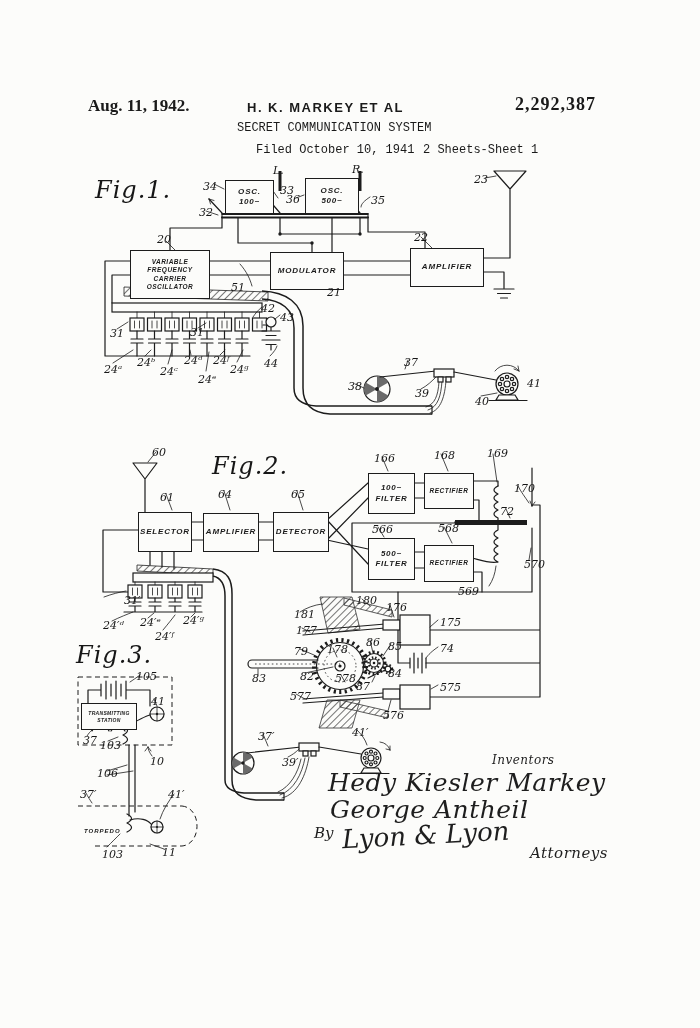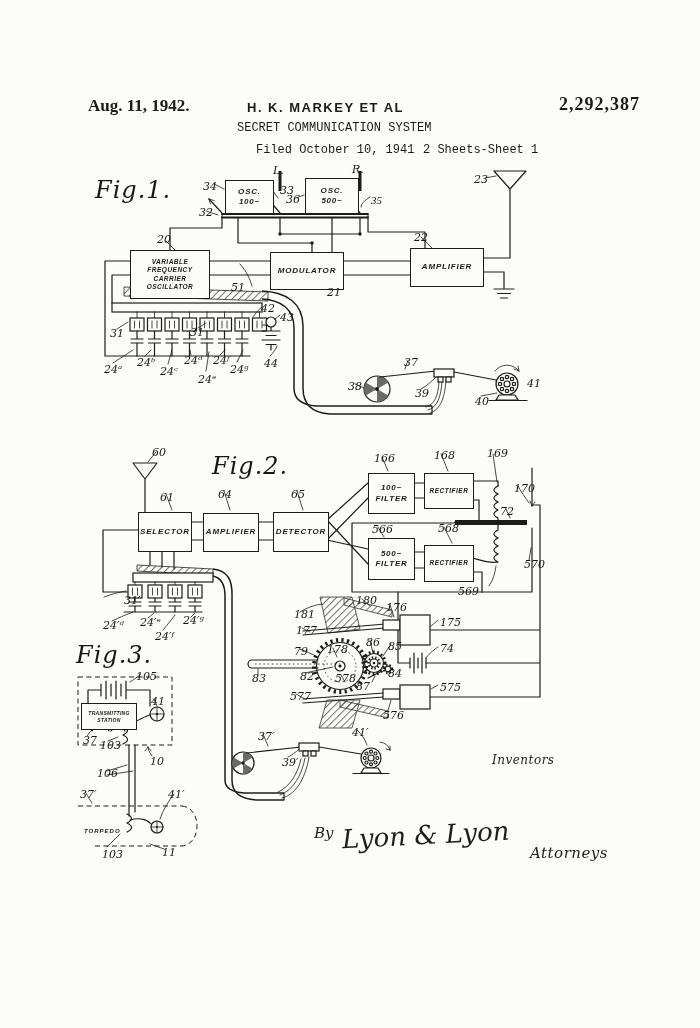--- a/index.html
+++ b/index.html
@@ -15,21 +15,21 @@
   .dot{fill:#1c1c1c;stroke:none}
   .wedge{fill:#6a6a6a;stroke:none}
   .dash{stroke:#1c1c1c;stroke-width:1;fill:none;stroke-dasharray:5,3.5}
   .teeth{fill:none;stroke:#1c1c1c;stroke-width:4;stroke-dasharray:2.2,3.4}
   .teeth2{fill:none;stroke:#1c1c1c;stroke-width:3;stroke-dasharray:1.8,2.4}
   .teeth3{fill:none;stroke:#1c1c1c;stroke-width:2.4;stroke-dasharray:1.4,1.9}
   .dotted{fill:none;stroke:#1c1c1c;stroke-width:0.8;stroke-dasharray:1.6,2.6}
   .hd{position:absolute;white-space:nowrap;}
   .hd-date{left:88px;top:96px;font:bold 17px "Liberation Serif",serif;}
   .hd-inv{left:247px;top:100px;font:bold 13px "Liberation Sans",sans-serif;letter-spacing:1.5px;}
-  .hd-num{left:515px;top:94px;font:bold 18px "Liberation Serif",serif;letter-spacing:1px;margin-left:44px;}
+  .hd-num{left:515px;top:94px;font:bold 18px "Liberation Serif",serif;letter-spacing:1px;}
   .hd-title{left:237px;top:121px;font:12px "Liberation Mono",monospace;letter-spacing:0px;}
   .hd-filed{left:256px;top:143px;font:12px "Liberation Mono",monospace;}
   .hd-sheet{left:423px;top:143px;font:12px "Liberation Mono",monospace;}
   .box{position:absolute;border:1.6px solid #1c1c1c;background:#fcfcfa;display:flex;flex-direction:column;
        align-items:center;justify-content:center;text-align:center;
        font:italic bold 8px "Liberation Sans",sans-serif;letter-spacing:0.8px;line-height:1.3;}
   .box.small{font-size:6.5px;letter-spacing:0.5px;}
   .box.tiny{font-size:5px;letter-spacing:0.3px;border-width:1.2px;}
   .ann{position:absolute;white-space:nowrap;font:italic 11px "DejaVu Serif",serif;color:#161616;}
   .fig-label{font:italic 24px "DejaVu Serif",serif;letter-spacing:1px;}
@@ -315,21 +315,21 @@
       <span>STATION</span>
   </div>
 
   <div id="ann-layer" style="position:absolute;inset:0;">
       <span class="ann fig-label" style="left: 95px; top: 176px;">Fig.1.</span>
       <span class="ann" style="left: 203px; top: 180px;">34</span>
       <span class="ann" style="left: 273px; top: 164px;">L.</span>
       <span class="ann" style="left: 280px; top: 184px;">33</span>
       <span class="ann" style="left: 286px; top: 193px;">36</span>
       <span class="ann" style="left: 352px; top: 163px;">R.</span>
-      <span class="ann" style="left: 371px; top: 194px; font-family: Liberation Serif, serif;">35</span>
+      <span class="ann" style="left: 371px; top: 194px;">35</span>
       <span class="ann" style="left: 199px; top: 206px;">32</span>
       <span class="ann" style="left: 157px; top: 233px;">20</span>
       <span class="ann" style="left: 231px; top: 257px; margin-top: 24px;">51</span>
       <span class="ann" style="left: 327px; top: 286px;">21</span>
       <span class="ann" style="left: 414px; top: 231px;">22</span>
       <span class="ann" style="left: 474px; top: 173px;">23</span>
       <span class="ann" style="left: 110px; top: 327px;">31</span>
       <span class="ann" style="left: 190px; top: 326px;">31</span>
       <span class="ann" style="left: 261px; top: 302px;">42</span>
       <span class="ann" style="left: 280px; top: 311px;">43</span>
@@ -394,17 +394,19 @@
       <span class="ann" style="left: 150px; top: 755px;">10</span>
       <span class="ann" style="left: 97px; top: 767px;">106</span>
       <span class="ann" style="left: 80px; top: 788px;">37′</span>
       <span class="ann" style="left: 168px; top: 788px;">41′</span>
       <span class="ann tiny-caps" style="left: 84px; top: 828px;">TORPEDO</span>
       <span class="ann" style="left: 102px; top: 848px;">103</span>
       <span class="ann" style="left: 162px; top: 846px;">11</span>
     </div>
 
   <div class="sig sig-small" style="left:492px;top:753px">Inventors</div>
+  <div class="sig sig-big" style="left:328px;top:768px">Hedy Kiesler Markey</div>
+  <div class="sig sig-big" style="left:330px;top:795px">George Antheil</div>
   <div class="sig sig-by" style="left:314px;top:824px">By</div>
   <div class="sig sig-firm" style="left:342px;top:820px">Lyon &amp; Lyon</div>
   <div class="sig sig-small" style="left:530px;top:844px;font-size:15px">Attorneys</div>
 
 </div>
 
 </body></html>

